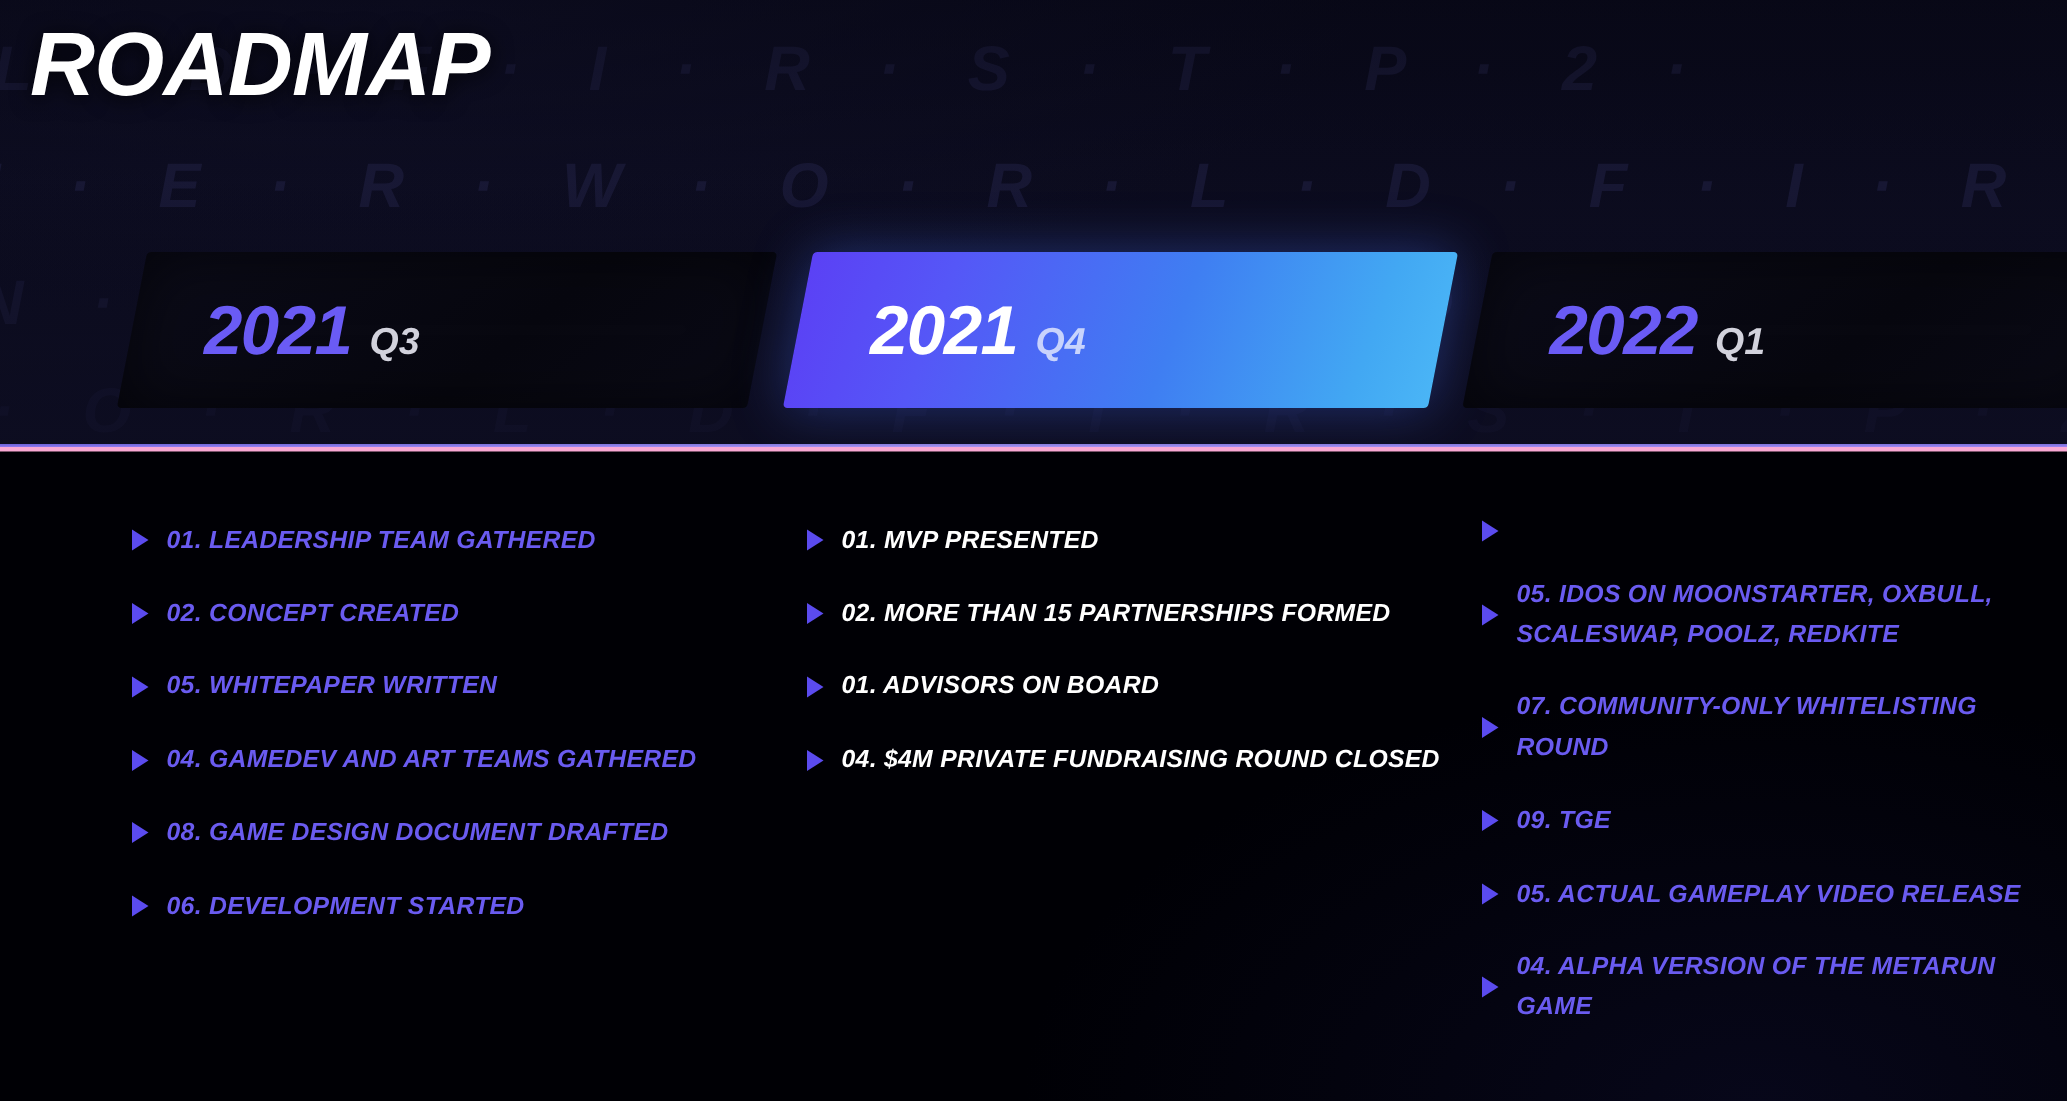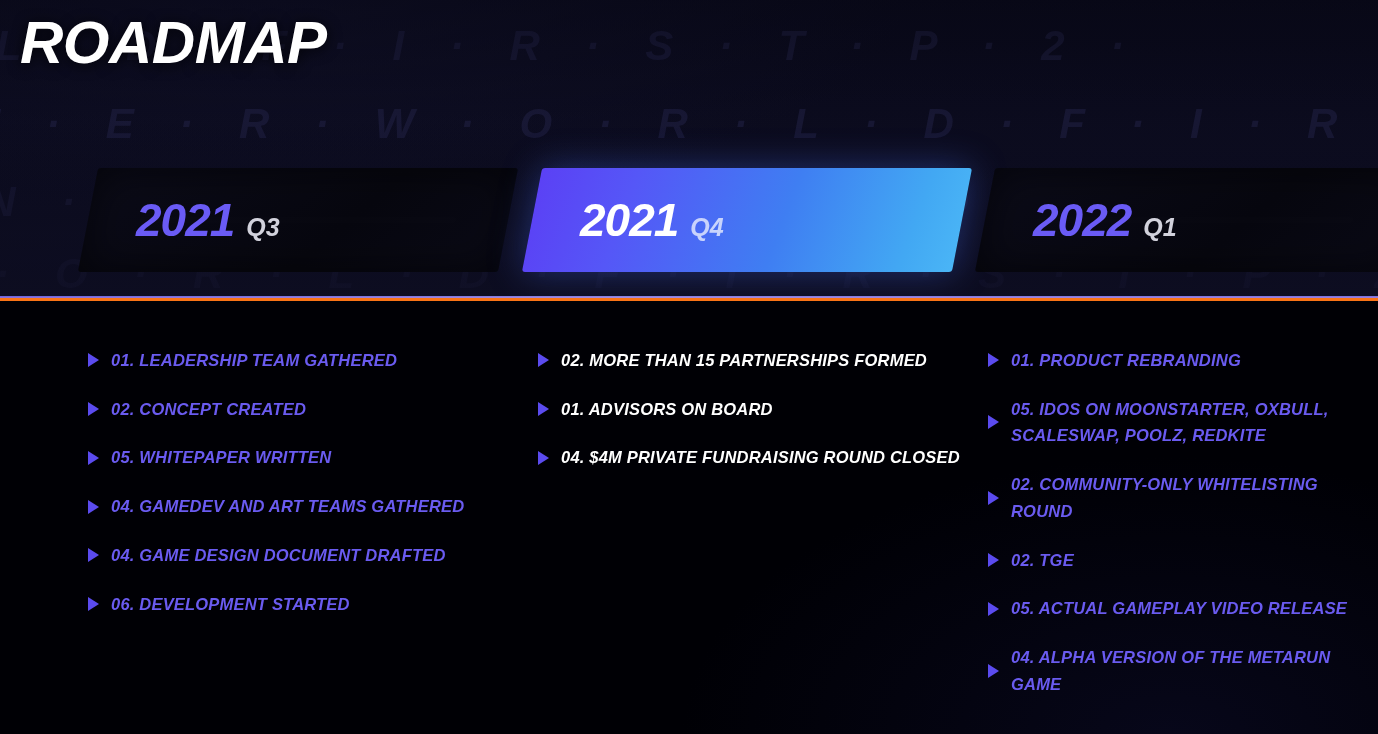--- a/index.html
+++ b/index.html
@@ -9,21 +9,21 @@
     height: 734px;
     overflow: hidden;
     background: #000005;
     font-family: "Liberation Sans", sans-serif;
   }
 
   #page {
     position: relative;
     width: 1378px;
     height: 734px;
-    background: #f97316;
+    background: #f9a8d4;
     overflow: hidden;
     padding-left: 36px;
   }
 
   
   #header {
     position: absolute;
     left: 0; top: 0;
     width: 1378px;
     height: 297px;
@@ -231,59 +231,62 @@
       <div class="item">
         <span class="bullet"></span>
         <span class="item-label">05. WHITEPAPER WRITTEN</span>
       </div>
       <div class="item">
         <span class="bullet"></span>
         <span class="item-label">04. GAMEDEV AND ART TEAMS GATHERED</span>
       </div>
       <div class="item">
         <span class="bullet"></span>
-        <span class="item-label">04. GAME DESIGN DOCUMENT DRAFTED</span>
+        <span class="item-label">08. GAME DESIGN DOCUMENT DRAFTED</span>
       </div>
       <div class="item">
         <span class="bullet"></span>
         <span class="item-label">06. DEVELOPMENT STARTED</span>
       </div>
     </div>
 
     <div class="col col-white" id="col-1">
       <div class="item">
         <span class="bullet"></span>
+        <span class="item-label">01. MVP PRESENTED</span>
+      </div>
+      <div class="item">
+        <span class="bullet"></span>
         <span class="item-label">02. MORE THAN 15 PARTNERSHIPS FORMED</span>
       </div>
       <div class="item">
         <span class="bullet"></span>
         <span class="item-label">01. ADVISORS ON BOARD</span>
       </div>
       <div class="item">
         <span class="bullet"></span>
         <span class="item-label">04. $4M PRIVATE FUNDRAISING ROUND CLOSED</span>
       </div>
     </div>
 
     <div class="col col-purple" id="col-2">
       <div class="item">
         <span class="bullet"></span>
-        <span class="item-label">01. PRODUCT REBRANDING</span>
       </div>
       <div class="item">
         <span class="bullet"></span>
         <span class="item-label">05. IDOS ON MOONSTARTER, OXBULL, SCALESWAP, POOLZ, REDKITE</span>
       </div>
       <div class="item">
         <span class="bullet"></span>
-        <span class="item-label">02. COMMUNITY-ONLY WHITELISTING ROUND</span>
-      </div>
-      <div class="item">
-        <span class="bullet"></span>
-        <span class="item-label">02. TGE</span>
+        <span class="item-label">07. COMMUNITY-ONLY WHITELISTING ROUND</span>
+      </div>
+      <div class="item">
+        <span class="bullet"></span>
+        <span class="item-label">09. TGE</span>
       </div>
       <div class="item">
         <span class="bullet"></span>
         <span class="item-label">05. ACTUAL GAMEPLAY VIDEO RELEASE</span>
       </div>
       <div class="item">
         <span class="bullet"></span>
         <span class="item-label">04. ALPHA VERSION OF THE METARUN GAME</span>
       </div>
     </div>

